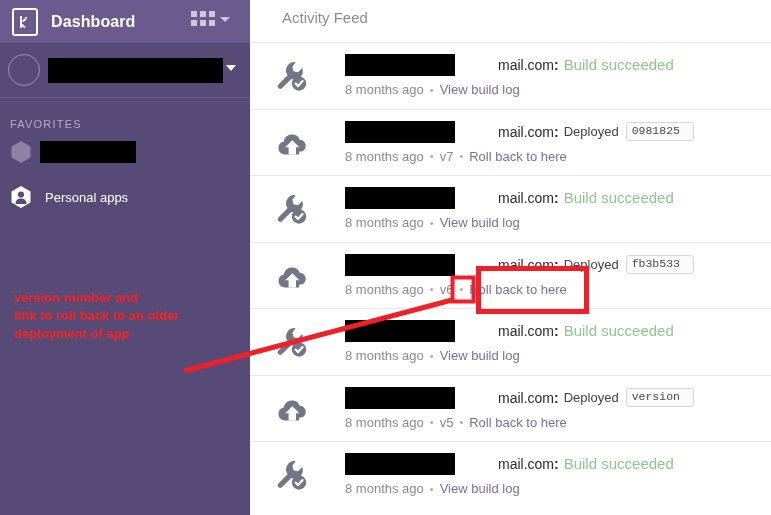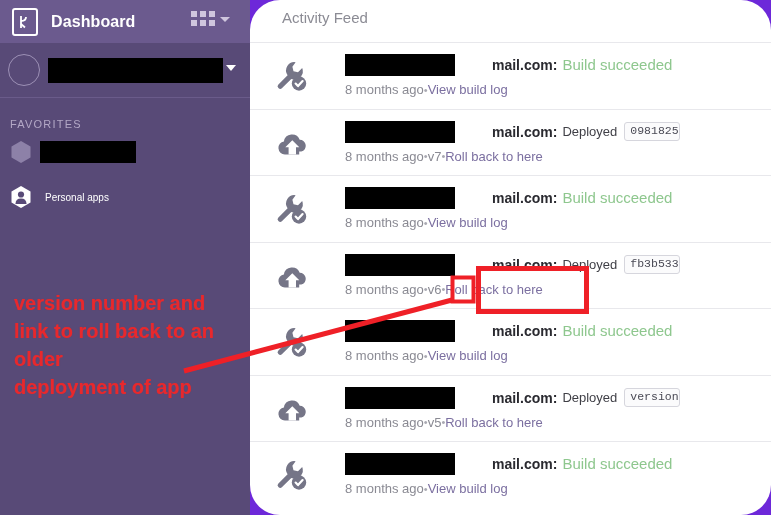--- a/index.html
+++ b/index.html
@@ -2,21 +2,21 @@
 <html><head>
 <meta charset="utf-8">
 <style>
   html,body{margin:0;padding:0;}
   body{
     width:771px;height:515px;overflow:hidden;
     font-family:"Liberation Sans", sans-serif;
     background:#ffffff;
     position:relative;
   }
-  #app{position:relative;width:771px;height:515px;overflow:hidden;background:#6d28d9;}
+  #app{position:relative;width:771px;height:515px;overflow:hidden;background:#737373;}
 
   
   .sidebar{
     position:absolute;left:0;top:0;width:250px;height:515px;
     background:#584A77;
   }
   .sidebar-topbar{
     position:absolute;left:0;top:0;width:250px;height:43px;
     background:#6B5A8E;
     display:flex;align-items:center;
@@ -73,68 +73,68 @@
     display:flex;align-items:center;cursor:pointer;
   }
   .hexicon{width:22px;height:24px;margin-left:10px;flex:0 0 auto;}
   .fav-redact{width:96px;height:22px;margin-left:8px;}
 
   .personal-item{
     position:absolute;left:0;top:182px;width:250px;height:30px;
     display:flex;align-items:center;cursor:pointer;
   }
   .personal-label{
-    margin-left:13px;color:#ffffff;font-size:10px;
+    margin-left:13px;color:#ffffff;font-size:13px;
   }
 
   
   .main{
     position:absolute;left:250px;top:0;width:521px;height:515px;
-    background:#ffffff;overflow:hidden;border-radius:30px;
+    background:#ffffff;overflow:hidden;
   }
   .feed-title{
     position:absolute;left:32px;top:9px;color:#8b8b94;font-size:15px;
   }
   .feed-list{position:absolute;left:0;top:42px;width:521px;}
   .feed-row{
     position:relative;height:66.5px;border-top:1px solid #e8e8ec;
     box-sizing:border-box;
   }
   .row-icon{
     position:absolute;left:26px;top:18px;width:34px;height:32px;
   }
   .row-body{position:absolute;left:95px;top:11px;right:8px;}
   .row-line1{
     font-size:15px;color:#3f3f46;white-space:nowrap;line-height:20px;
     display:flex;align-items:center;
   }
   .user-redact{width:110px;height:22px;flex:0 0 auto;}
-  .mailtxt{color:#2a2a30;font-weight:bold;font-size:14px;margin-left:1px;padding-left:36px;}
+  .mailtxt{color:#2a2a30;font-weight:normal;font-size:14px;margin-left:7px;padding-left:36px;}
   .colon{color:#2a2a30;font-size:14px;font-weight:bold;}
   .status-build{color:#8ec78e;font-size:15px;margin-left:5px;font-weight:normal;}
   .status-deploy{color:#3f3f46;font-size:13px;margin-left:5px;}
   .hashbadge{
     display:inline-block;margin-left:7px;
     font-family:"Liberation Mono", monospace;font-size:11.5px;color:#4a4a55;
     border:1px solid #d6d6dd;border-radius:3px;background:#fbfbfc;
-    padding:1px 0 2px 5px;line-height:14px;
+    padding:1px 13px 2px 5px;line-height:14px;
   }
   .row-line2{
     margin-top:6px;font-size:13px;color:#8a8a93;white-space:nowrap;
-    display:flex;align-items:center;
+    display:flex;align-items:center;gap:6px;
   }
   .dotsep{color:#a9a9b2;font-size:11px;}
   .link-underline{color:#7b6fa0;cursor:pointer;}
   .link-plain{color:#7b6fa0;text-decoration:none;cursor:pointer;}
   .vtag{color:#8a8a93;}
 
   
   .annot-text{
     position:absolute;left:14px;top:289px;width:240px;
-    color:#e8282c;font-size:20px;font-weight:bold;line-height:28px;
+    color:#e8282c;font-size:13px;font-weight:bold;line-height:18px;
     white-space:pre-line;
     text-shadow:0 0 1px rgba(232,40,44,0.4);
   }
   .annot-svg{position:absolute;left:0;top:0;width:771px;height:515px;pointer-events:none;}
   .annot-box{fill:none;stroke:#ef2027;}
 </style>
 </head>
 <body>
 
 <div id="app">

